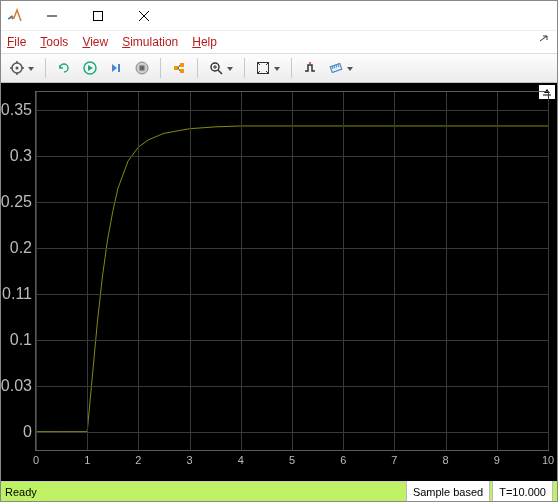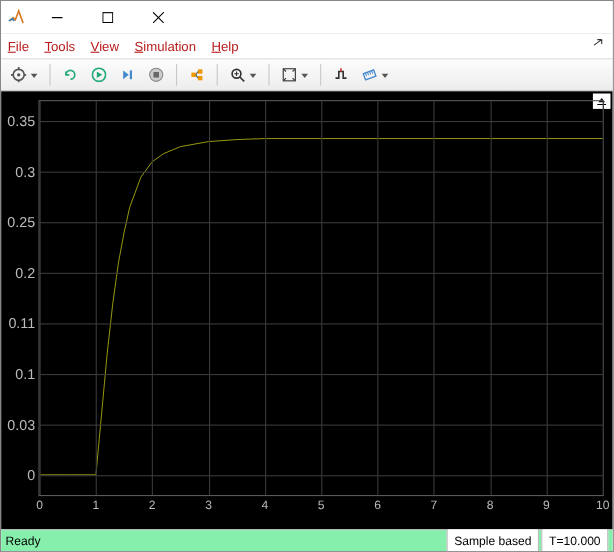--- a/index.html
+++ b/index.html
@@ -15,25 +15,25 @@
   .toolbar { height: 30px; display: flex; align-items: center; padding: 0 4px; gap: 2px; background: linear-gradient(#fdfdfd,#ececec); border-top: 1px solid #ddd; border-bottom: 1px solid #bfbfbf; }
   .tb-btn { width: 24px; height: 24px; display: flex; align-items: center; justify-content: center; border: 1px solid transparent; border-radius: 3px; }
   .tb-btn.dd { width: 34px; justify-content: flex-start; padding-left: 4px; position:relative;}
   .tb-btn.dd::after { content:""; position:absolute; right:4px; top:10px; border-left:3px solid transparent; border-right:3px solid transparent; border-top:4px solid #555;}
   .tb-sep { width: 1px; height: 20px; background: #c8c8c8; margin: 0 4px; }
   .plot-area { flex: 1; background: #000; position: relative; }
   .plot-inner { position: absolute; left: 34px; top: 8px; right: 8px; bottom: 30px; border: 1px solid #5a5a5a; }
   .grid-v, .grid-h { position: absolute; background: #3a3a3a; }
   .grid-v { width: 1px; top: 0; bottom: 0; }
   .grid-h { height: 1px; left: 0; right: 0; }
-  .ytick { position: absolute; right: 100%; margin-right: 4px; color: #bbb; font-size: 13px; transform: translateY(-50%); white-space:nowrap;}
+  .ytick { position: absolute; right: 100%; margin-right: 4px; color: #bbb; font-size: 16px; transform: translateY(-50%); white-space:nowrap;}
   .xtick { position: absolute; top: 100%; margin-top: 4px; color: #bbb; font-size: 11px; transform: translateX(-50%); }
   .curve { position: absolute; left: 0; top: 0; width: 100%; height: 100%; }
   .scope-badge { position:absolute; top:2px; right:2px; width:16px; height:14px; background:#fff; display:flex; align-items:center; justify-content:center;}
-  .statusbar { height: 20px; display: flex; align-items: center; padding: 0 4px; background: #86efac; border-top: 1px solid #ccc; font-size: 11px; }
+  .statusbar { height: 20px; display: flex; align-items: center; padding: 0 4px; background: #bef264; border-top: 1px solid #ccc; font-size: 11px; }
   .statusbar .status-text { flex: 1; }
   .statusbar .status-box { border: 1px solid #bbb; padding: 10px 6px; margin-left: 2px; background:#fff;}
 </style>
 </head>
 <body>
 
 <div class="titlebar">
   <span class="app-icon">
     <svg width="16" height="16" viewBox="0 0 16 16">
         <path d="M2 11 L5 8 L7 10 L10 2 L14 13" fill="none" stroke="#d97b29" stroke-width="1.5"></path>

